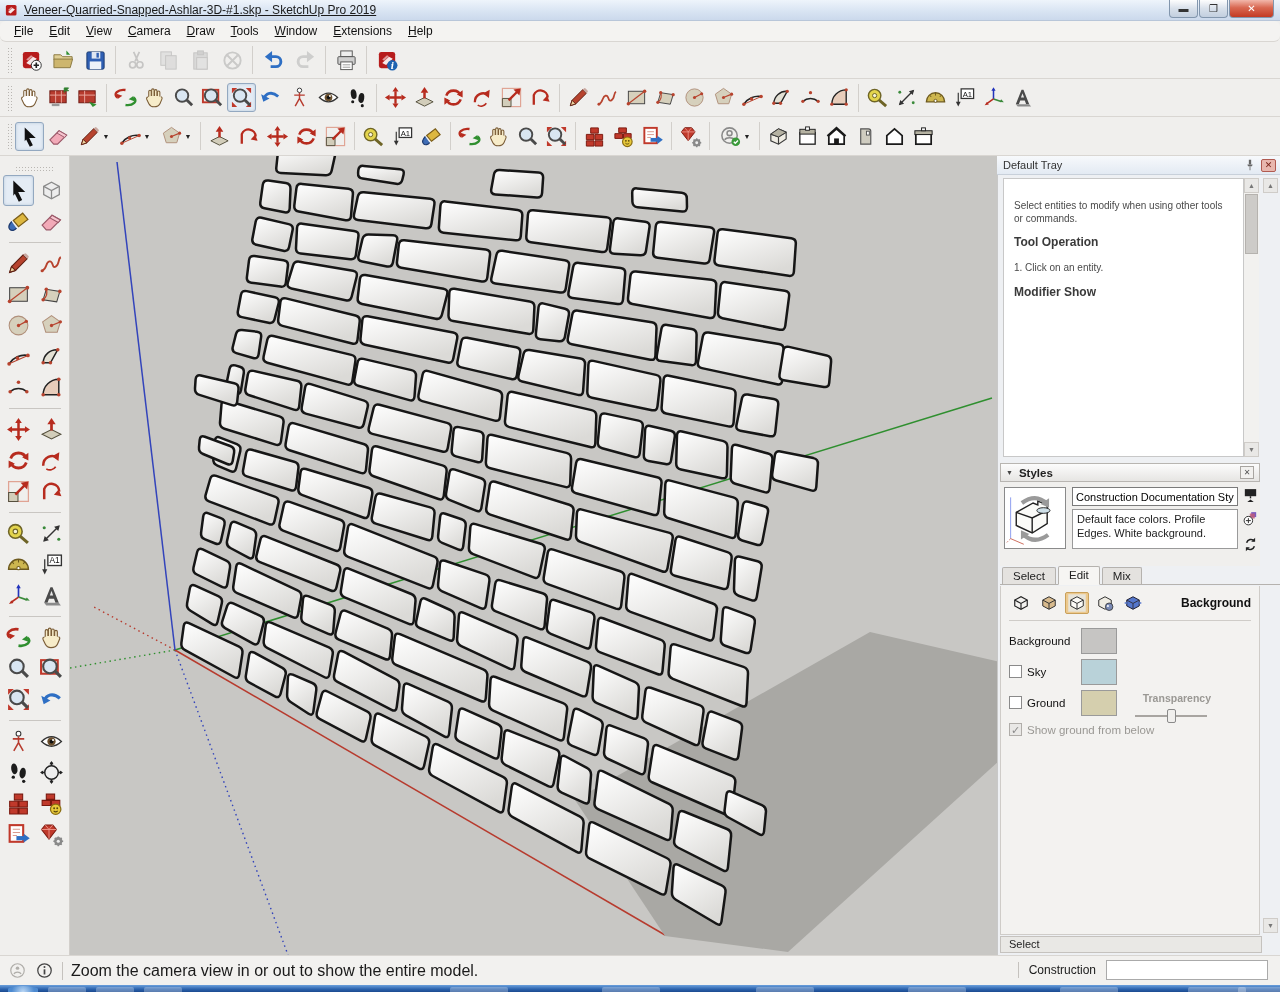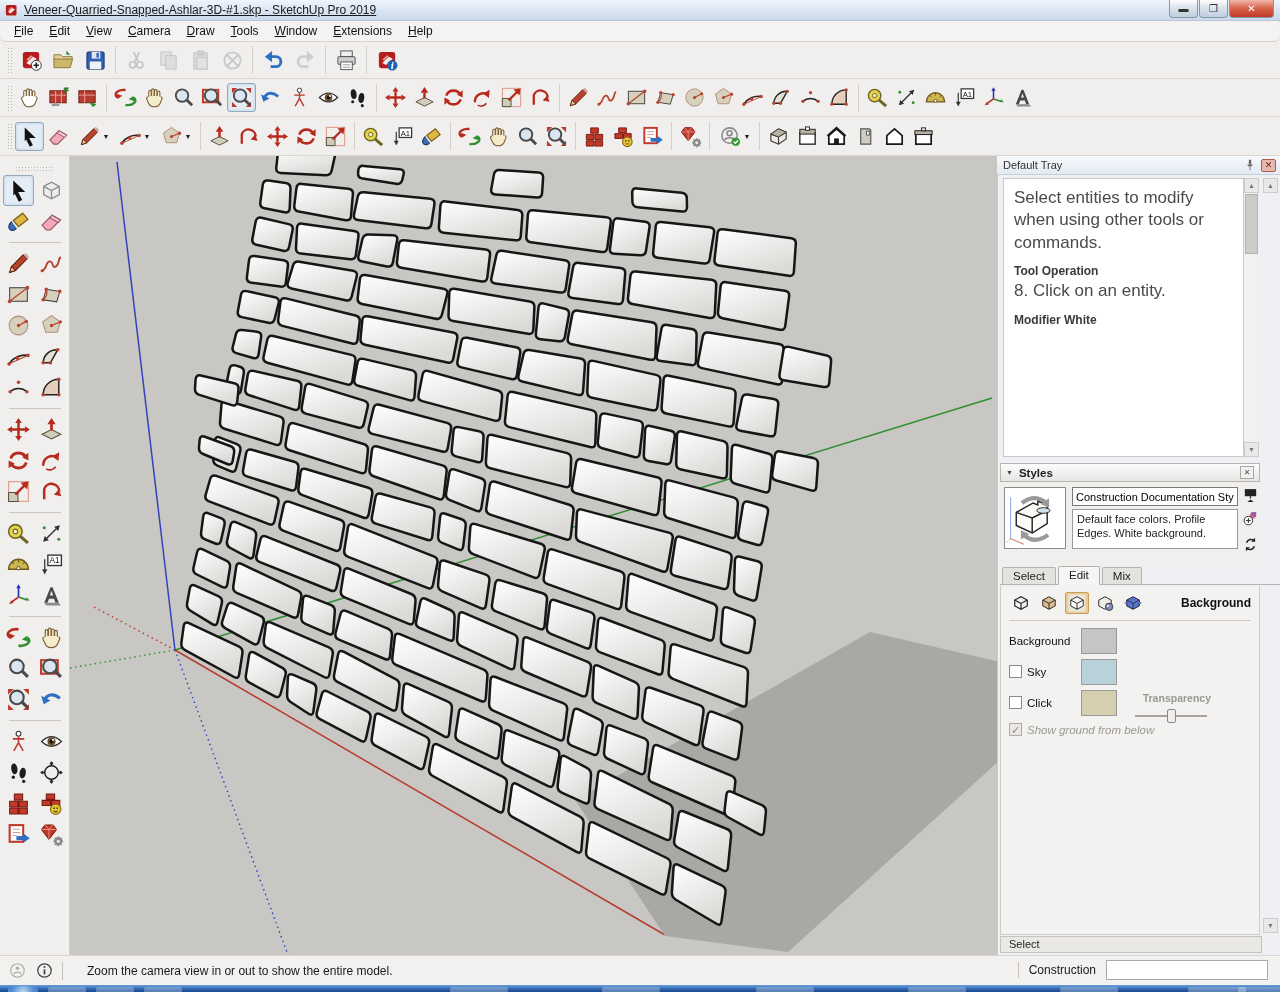--- a/index.html
+++ b/index.html
@@ -39,21 +39,21 @@
   #viewport { left:70px; top:156px; width:927px; height:799px; background:#c8c7c4; }
   
   #tray { left:997px; top:156px; width:283px; height:799px; background:#eef0f3; border-left:1px solid #c8c8c8; }
   #trayhdr { left:997px; top:156px; width:283px; height:19px; background:linear-gradient(#f7f9fc,#e3eaf3); border-bottom:1px solid #c8d0da; display:flex; align-items:center; padding:0 4px; }
   #trayhdr .t { font-size:11px; color:#333; flex:1; padding-left:2px; }
   #trayhdr .pin { width:14px; height:14px; }
   #trayhdr .xbtn { width:15px; height:13px; border:1px solid #b05a50; background:#e8b7ae; color:#7a241a; font-size:9px; line-height:11px; text-align:center; margin-left:4px; border-radius:2px; }
   .scrollcol { position:absolute; width:15px; background:#f2f1ef; }
   .sarrow { width:15px; height:15px; background:#e9e8e6; border:1px solid #cfccc8; color:#777; font-size:7px; text-align:center; line-height:13px; }
   #instructor { left:1003px; top:178px; width:241px; height:279px; background:#fff; border:1px solid #c8c8c8; padding:8px 10px; overflow:hidden; }
-  #instructor p { font-size:17px; color:#4a4a4a; line-height:1.32; margin-bottom:10px; }
+  #instructor p { font-size:10px; color:#4a4a4a; line-height:1.32; margin-bottom:10px;margin-top:12px; }
   #instructor h4 { font-size:12px; color:#3a3a3a; margin-bottom:2px; }
   #instructor .link { font-size:12.5px; font-weight:bold; color:#4a4a4a; }
   #insc { left:1244px; top:178px; height:279px; }
   #insc .thumb { width:13px; height:60px; background:#cdcbc8; border:1px solid #b5b2ae; margin:1px; }
   
   #styleshdr { left:1000px; top:463px; width:260px; height:19px; background:linear-gradient(#fcfcfc,#e6e5e3); border:1px solid #b8b5b1; display:flex; align-items:center; padding:0 5px; }
   #styleshdr .cap { font-size:7px; color:#444; margin-right:6px; }
   #styleshdr .t { font-size:11.5px; font-weight:bold; color:#222; flex:1; }
   #styleshdr .xbtn { width:14px; height:13px; border:1px solid #a8a5a1; background:#f2f1ef; font-size:8px; line-height:11px; text-align:center; color:#555; }
   #stylesbody { left:1000px; top:482px; width:260px; height:84px; background:#f0efed; padding:4px; }
@@ -76,27 +76,27 @@
   .prow { display:flex; align-items:center; margin-bottom:14px; position:relative; }
   .plabel { font-size:11.5px; color:#111; }
   .swatch { width:36px; height:26px; border:1px solid #9a9a9a; position:absolute; left:72px; }
   .cb { width:13px; height:13px; border:1px solid #8a8a8a; background:#fff; margin-right:5px; }
   .cb.checked { background:#e9e8e6; color:#8a8a8a; font-size:11px; line-height:12px; text-align:center; border-color:#b0ada9; }
   .transp { position:absolute; left:122px; top:-8px; width:80px; text-align:right;font-weight:bold; }
   .transp .tl { font-size:10.5px; color:#9a9894; }
   .slider { position:relative; width:72px; height:14px; margin:3px auto 0 auto; }
   .slider .track { position:absolute; left:0; right:0; top:6px; height:2px; background:#a8a5a1; }
   .slider .thumbb { position:absolute; left:45%; top:0; width:9px; height:14px; background:#f0efed; border:1px solid #8a8a8a; border-radius:2px; }
-  .gray { color:#9a9894;font-style:italic; }
+  .gray { color:#9a9894; }
   #selectbar { left:1000px; top:936px; width:262px; height:17px; background:#e9e8e5; border:1px solid #c5c2be; font-size:11px; color:#222; padding:1px 8px; }
   
   #statusbar { left:0; top:955px; width:1280px; height:30px; background:#f2f1ef; border-top:1px solid #d9d6d2; display:flex; align-items:center; }
   #statusbar .sic { width:19px; height:19px; margin-left:8px; }
   #statusbar .div { width:1px; height:18px; background:#c5c2be; margin:0 8px; }
-  #statusbar .hint { font-size:12px; color:#1a1a1a;margin-left:16px; }
+  #statusbar .hint { font-size:16px; color:#1a1a1a; }
   #meas { position:absolute; right:12px; top:960px; display:flex; align-items:center; }
   #meas .div { width:1px; height:16px; background:#c5c2be; margin-right:10px; }
   #meas .lbl { font-size:12px; color:#1a1a1a; margin-right:10px; }
   #meas input { width:162px; height:20px; border:1px solid #aaa; background:#fff; font-size:12px; padding:0 4px; }
   
   #taskbar { left:0; top:985px; width:1280px; height:7px; background:linear-gradient(#6ba0dd,#2b62ac 60%,#1b4a90); }
   #taskbar .slot { position:absolute; top:2px; height:5px; border-radius:2px 2px 0 0; background:rgba(255,255,255,.28); }
   #taskbar .orb { position:absolute; left:8px; top:1px; width:30px; height:6px; border-radius:50% 50% 0 0; background:radial-gradient(circle at 50% 100%, #bcd8f5, #4d8ad0 70%); }
 </style>
 </head>
@@ -1200,22 +1200,22 @@
         <rect x="10" y="3" width="4" height="8" fill="#666"></rect>
         <path d="M7.5 11h9l-1.2 3H8.7z" fill="#666"></path>
         <rect x="11.3" y="14" width="1.4" height="7" fill="#666"></rect>
       </svg></span>
   <span class="xbtn">✕</span>
 </div>
 
 <div id="instructor" class="abs">
     <p>Select entities to modify when using other tools or commands.</p>
     <h4>Tool Operation</h4>
-    <p>8. Click on an entity.</p>
-    <h4>Modifier White</h4>
+    <p>1. Click on an entity.</p>
+    <h4>Modifier Show</h4>
   </div>
 <div id="insc" class="scrollcol abs">
   <div class="sarrow">▲</div>
   <div class="thumb" style="margin: 1px;"></div>
   <div class="sarrow" style="position:absolute;bottom:0">▼</div>
 </div>
 <div class="scrollcol abs" style="left:1263px;top:178px;height:755px;background:#eef0f3">
   <div class="sarrow">▲</div>
   <div class="sarrow" style="position:absolute;bottom:0">▼</div>
 </div>
@@ -1307,21 +1307,21 @@
     <span class="plabel">Background</span>
     <span class="swatch" id="sw-bg" style="background: rgb(198, 197, 195);"></span>
   </div>
   <div class="prow" style="margin-top:18px">
     <span class="cb"></span>
     <span class="plabel">Sky</span>
     <span class="swatch" id="sw-sky" style="background: rgb(185, 210, 217);"></span>
   </div>
   <div class="prow" style="margin-top:18px">
     <span class="cb"></span>
-    <span class="plabel">Click</span>
+    <span class="plabel">Ground</span>
     <span class="swatch" id="sw-ground" style="background: rgb(213, 207, 174);"></span>
     <span class="transp">
       <span class="tl">Transparency</span>
       <span class="slider" style="display:block">
         <span class="track"></span>
           <span class="thumbb"></span>
       </span>
     </span>
   </div>
   <div class="prow" style="margin-top:6px">

